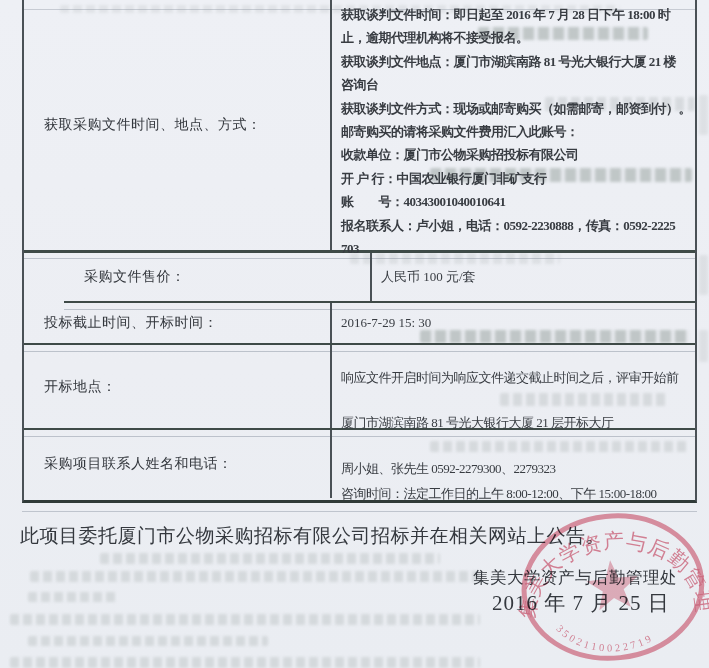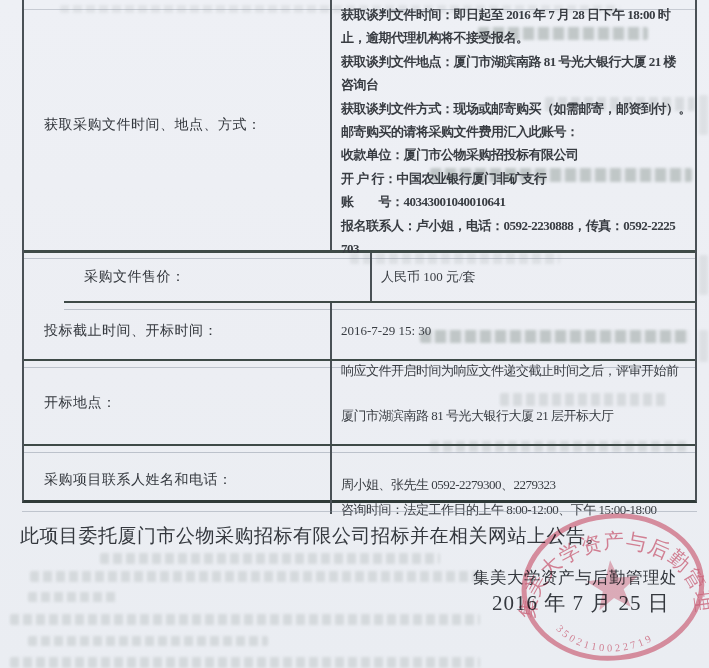--- a/index.html
+++ b/index.html
@@ -24,37 +24,37 @@
     border-left:2px solid #4a5156;
     border-right:2px solid #4a5156;
     border-bottom:3px solid #2f3a38;
   }
   .t-row{display:flex;box-sizing:border-box;position:relative;}
   .t-row.b2{border-bottom:2px solid var(--line);}
   .t-row.b3{border-bottom:3px solid var(--line);}
   .t-row .ghost{position:absolute;left:0;right:0;bottom:-9px;height:1px;background:rgba(130,140,155,.45);}
   .r1{height:253px;}
   .r2{height:50px;margin-left:40px;}
-  .r3{height:58px;justify-content:space-between;}
+  .r3{height:42px;justify-content:space-between;}
   .r4{height:85px;}
   .r5{height:68px;}
   .cell-label{
     width:308px;box-sizing:border-box;flex:none;
     border-right:2px solid #4a5156;
     display:flex;align-items:center;
     padding-left:20px;font-size:14px;letter-spacing:.5px;color:#33373d;
   }
   .cell-value{
     flex:1;box-sizing:border-box;padding-left:9px;
     font-size:13px;letter-spacing:-.5px;color:#383c42;
   }
   .r1 .cell-value{padding-top:3px;}
   .r1 .line{height:23.4px;line-height:23.4px;white-space:nowrap;font-weight:bold;}
   .r2 .cell-value,.r3 .cell-value{display:flex;align-items:center;letter-spacing:0;}
-  .r4 .cell-value{}
+  .r4 .cell-value{margin-top:23px;}
   .r4 .line{height:20px;line-height:20px;white-space:nowrap;}
   .r4 .line+.line{margin-top:25px;}
   .r5 .cell-value{padding-top:26px;}
   .r5 .line{height:25px;line-height:25px;white-space:nowrap;}
   .ghost-top{position:absolute;left:24px;top:9px;width:671px;height:1px;background:rgba(125,136,150,.35);}
   .ghost-bottom{position:absolute;left:22px;top:511px;width:675px;height:1px;background:rgba(125,136,150,.4);}
   
   .note{position:absolute;left:20px;top:523px;font-size:19px;letter-spacing:.5px;white-space:nowrap;color:#34383e;}
   .sig{position:absolute;left:473px;top:567px;font-size:16.5px;letter-spacing:.5px;white-space:nowrap;color:#34383e;}
   .sig-date{position:absolute;left:492px;top:589px;font-size:21px;letter-spacing:1px;white-space:nowrap;color:#34383e;text-align:right;}

